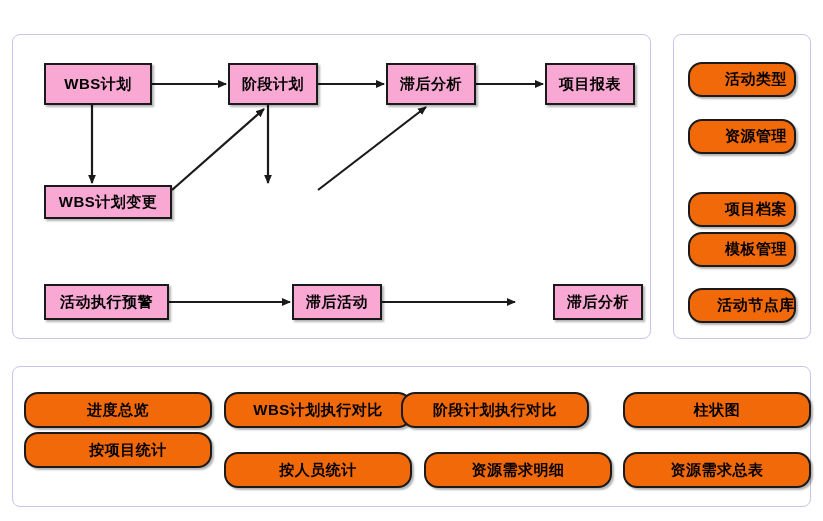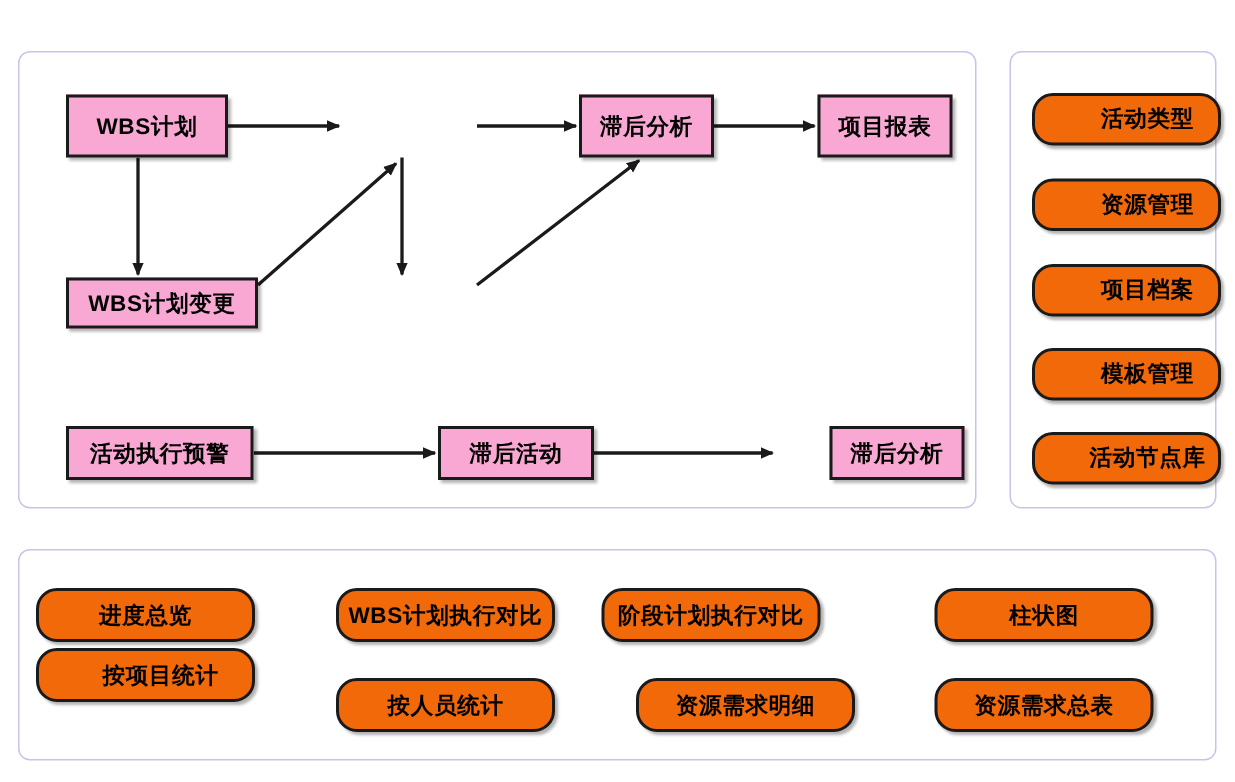--- a/index.html
+++ b/index.html
@@ -54,22 +54,22 @@
     display:flex;
     align-items:center;
     justify-content:center;
     color:#000000;
     font-weight:bold;
     font-size:15px;
     letter-spacing:0.5px;
     white-space:nowrap;
     box-shadow:2px 2px 2px rgba(0,0,0,0.30);
   }
-  .pill.side{width:126px;height:35px;left:688px;padding-left:28px;}
-  .pill.report{width:146px;height:36px;}
+  .pill.side{width:108px;height:35px;left:688px;padding-left:28px;}
+  .pill.report{width:188px;height:36px;}
 </style>
 </head>
 <body>
 
 <div id="root">
 
   <div class="panel" id="flow-panel"></div>
   <div class="panel" id="tools-panel"></div>
   <div class="panel" id="reports-panel"></div>
 
@@ -88,32 +88,33 @@
     <line x1="268" y1="105" x2="268" y2="183" stroke="#1a1a1a" stroke-width="2.2" marker-end="url(#ah)"></line>
 
     <line x1="172" y1="190" x2="264" y2="109" stroke="#1a1a1a" stroke-width="2.2" marker-end="url(#ah)"></line>
     <line x1="318" y1="190" x2="426" y2="107" stroke="#1a1a1a" stroke-width="2.2" marker-end="url(#ah)"></line>
 
     <line x1="169" y1="302" x2="290" y2="302" stroke="#1a1a1a" stroke-width="2.2" marker-end="url(#ah)"></line>
     <line x1="382" y1="302" x2="515" y2="302" stroke="#1a1a1a" stroke-width="2.2" marker-end="url(#ah)"></line>
   </svg>
 
   <div class="node" style="left:44px;top:63px;width:108px;height:42px;">WBS计划</div>
+  <div class="node" style="left:228px;top:63px;width:90px;height:42px;">阶段计划</div>
   <div class="node" style="left:386px;top:63px;width:90px;height:42px;">滞后分析</div>
   <div class="node" style="left:545px;top:63px;width:90px;height:42px;">项目报表</div>
 
   <div class="node" style="left:44px;top:185px;width:128px;height:34px;">WBS计划变更</div>
 
   <div class="node" style="left:44px;top:284px;width:125px;height:36px;">活动执行预警</div>
-  <div class="node" style="left:292px;top:284px;width:104px;height:36px;">滞后活动</div>
+  <div class="node" style="left:292px;top:284px;width:90px;height:36px;">滞后活动</div>
   <div class="node" style="left:517px;top:284px;width:90px;height:36px;margin-left:36px;">滞后分析</div>
 
   <div class="pill side" style="top:62px;">活动类型</div>
   <div class="pill side" style="top:119px;">资源管理</div>
-  <div class="pill side" style="top:176px;">项目档案</div>
+  <div class="pill side" style="top:192px;">项目档案</div>
   <div class="pill side" style="top:232px;">模板管理</div>
   <div class="pill side" style="top:288px;">活动节点库</div>
 
   <div class="pill report" style="left:24px;top:392px;">进度总览</div>
   <div class="pill report" style="left:224px;top:392px;">WBS计划执行对比</div>
   <div class="pill report" style="left:401px;top:392px;font-family:Liberation Serif, serif;">阶段计划执行对比</div>
   <div class="pill report" style="left:623px;top:392px;">柱状图</div>
 
   <div class="pill report" style="left:24px;top:432px;padding-left:20px;">按项目统计</div>
   <div class="pill report" style="left:224px;top:452px;">按人员统计</div>

